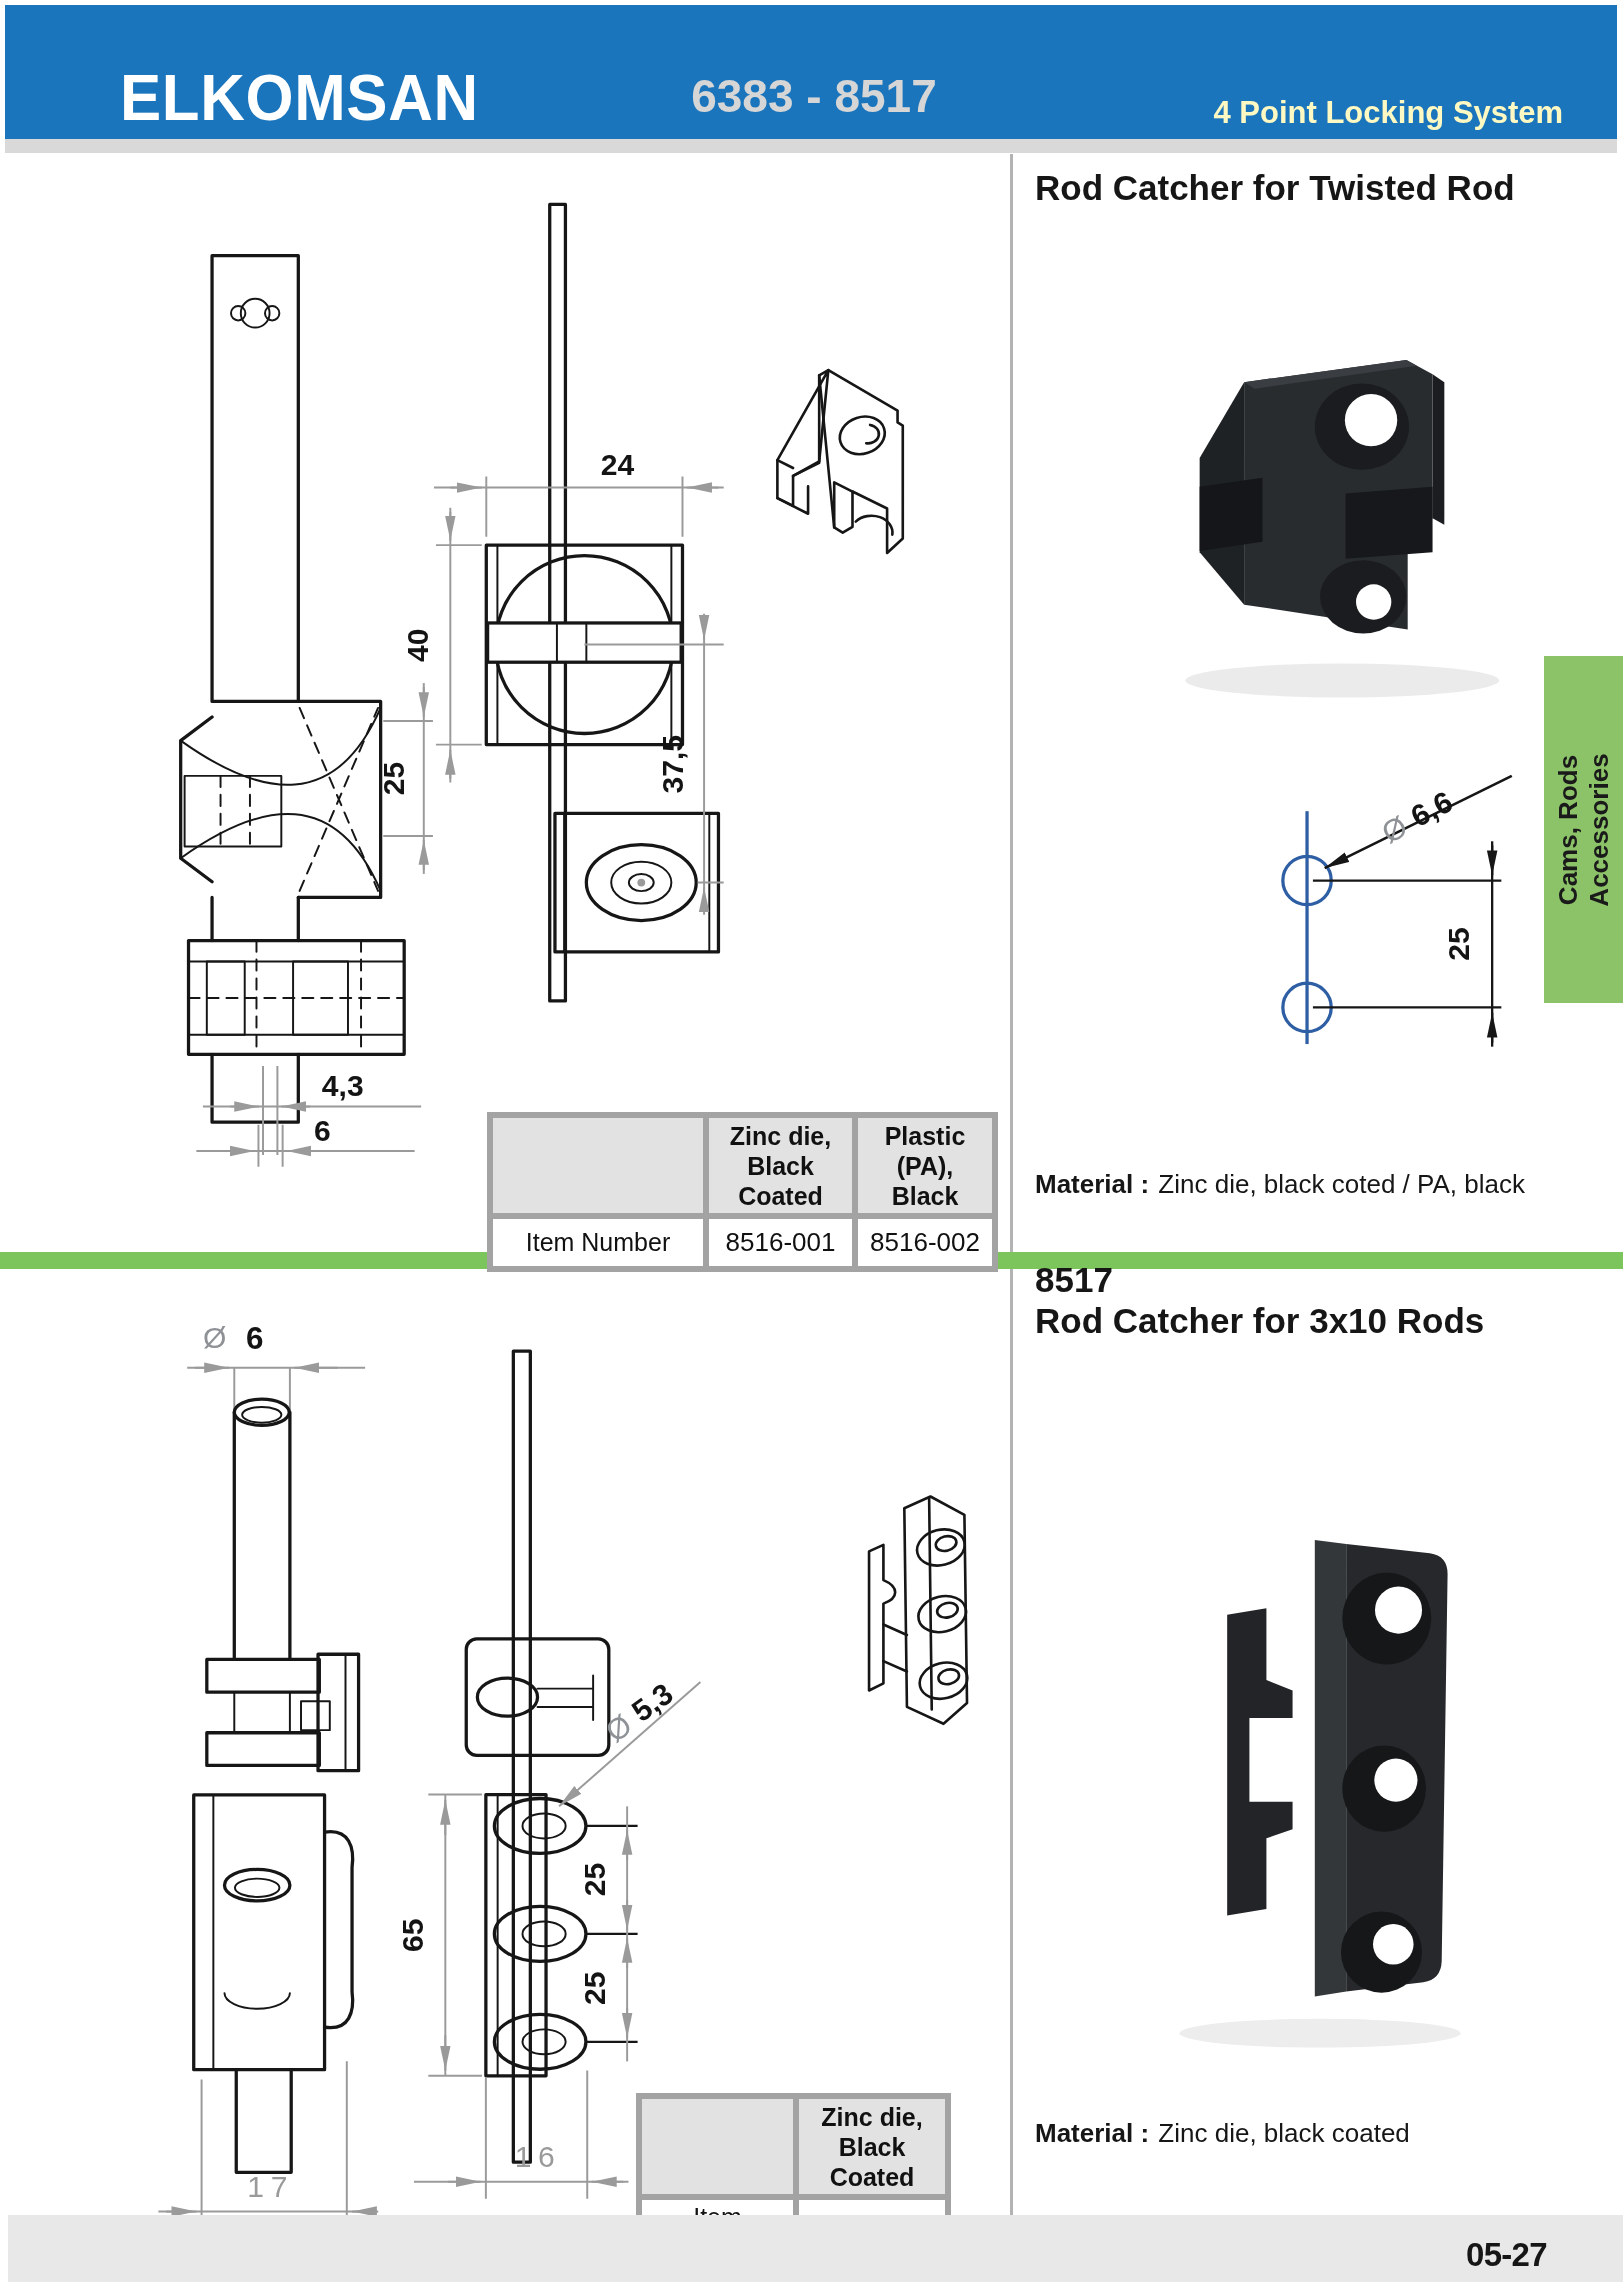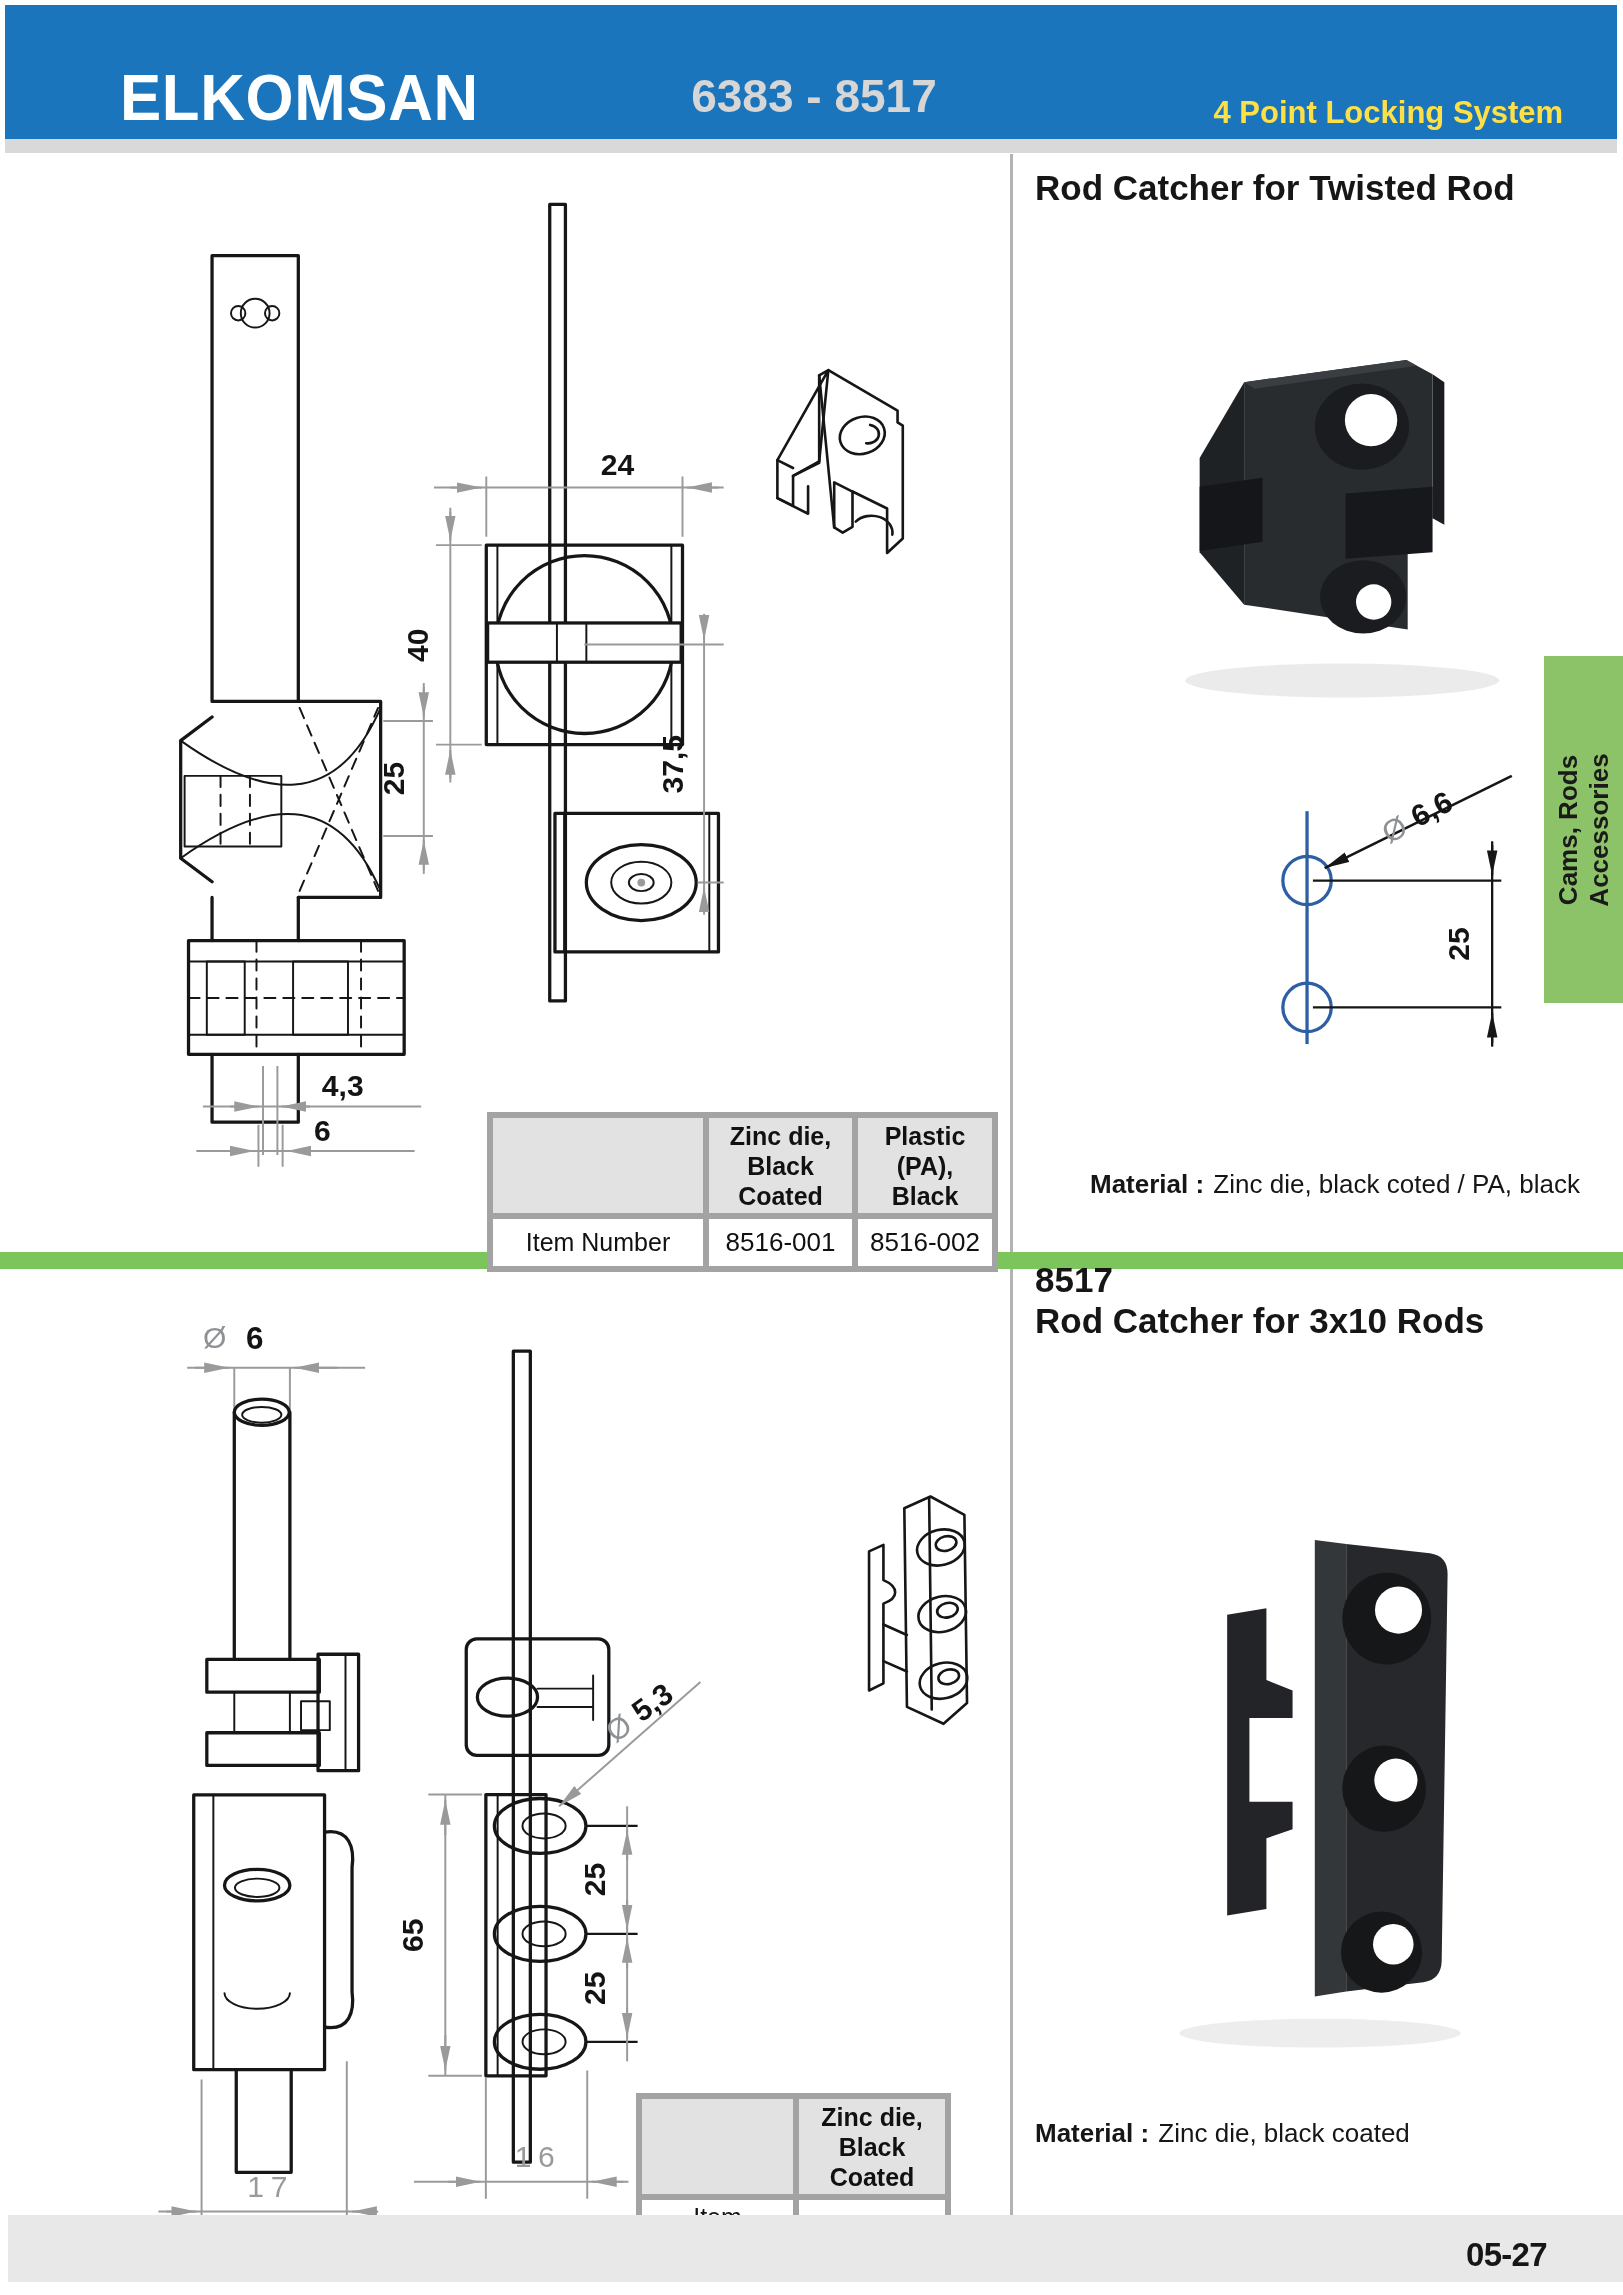--- a/index.html
+++ b/index.html
@@ -4,21 +4,21 @@
 <style>
   html,body{margin:0;padding:0;background:#fff;}
   body{width:1623px;height:2295px;font-family:"Liberation Sans",sans-serif;}
   .page{position:relative;width:1623px;height:2295px;background:#fff;overflow:hidden;padding-left:35px;}
 
   
   .header{position:absolute;left:5.2px;top:4.6px;width:1612px;height:135px;background:#1b75bc;}
   .brand{position:absolute;left:115px;top:55px;font-size:65px;font-weight:bold;color:#ffffff;
          letter-spacing:0.7px;transform:scaleX(0.95);transform-origin:left center;white-space:nowrap;}
   .range{position:absolute;left:686px;top:64px;font-size:46px;font-weight:bold;color:#d6d6d6;white-space:nowrap;}
-  .system{position:absolute;right:54px;top:90px;font-size:31px;font-weight:bold;color:#fde047;white-space:nowrap;}
+  .system{position:absolute;right:54px;top:90px;font-size:31px;font-weight:bold;color:#fef9c3;white-space:nowrap;}
   .substrip{position:absolute;left:5.2px;top:139px;width:1612px;height:14.4px;background:#d9d9d9;}
 
   
   .vdivider{position:absolute;left:1010px;top:154px;width:3.3px;height:2061px;background:#b3b3b3;}
   .hgreen{position:absolute;left:0;top:1252px;width:1623px;height:17px;background:#7cc45c;}
 
   
   .side-tab{position:absolute;left:1544px;top:656px;width:79px;height:347px;background:#8cc368;}
   .side-tab .rot{position:absolute;left:50%;top:50%;width:347px;
        transform:translate(-50%,-50%) rotate(-90deg);text-align:center;
@@ -216,21 +216,21 @@
 Black</td>
     </tr>
     <tr>
       <td class="cell" style="font-size:25px;">Item Number</td>
       <td class="cell">8516-001</td>
       <td class="cell">8516-002</td>
     </tr>
   </tbody>
     </table>
 
-  <div class="material" style="left:1090px;top:1169px;text-align:right;">
+  <div class="material" style="left:1035px;top:1169px;text-align:right;">
     <span class="mlab">Material :</span><span>Zinc die, black coted / PA, black</span>
   </div>
 
   <div class="sec-title" style="left:1035px;top:1260px;">
     <div>8517</div>
     <div>Rod Catcher for 3x10 Rods</div>
   </div>
 
   <svg class="drw" style="left:149px;top:1301px;" width="236" height="942" viewBox="0 0 360 1440">
     <defs>

